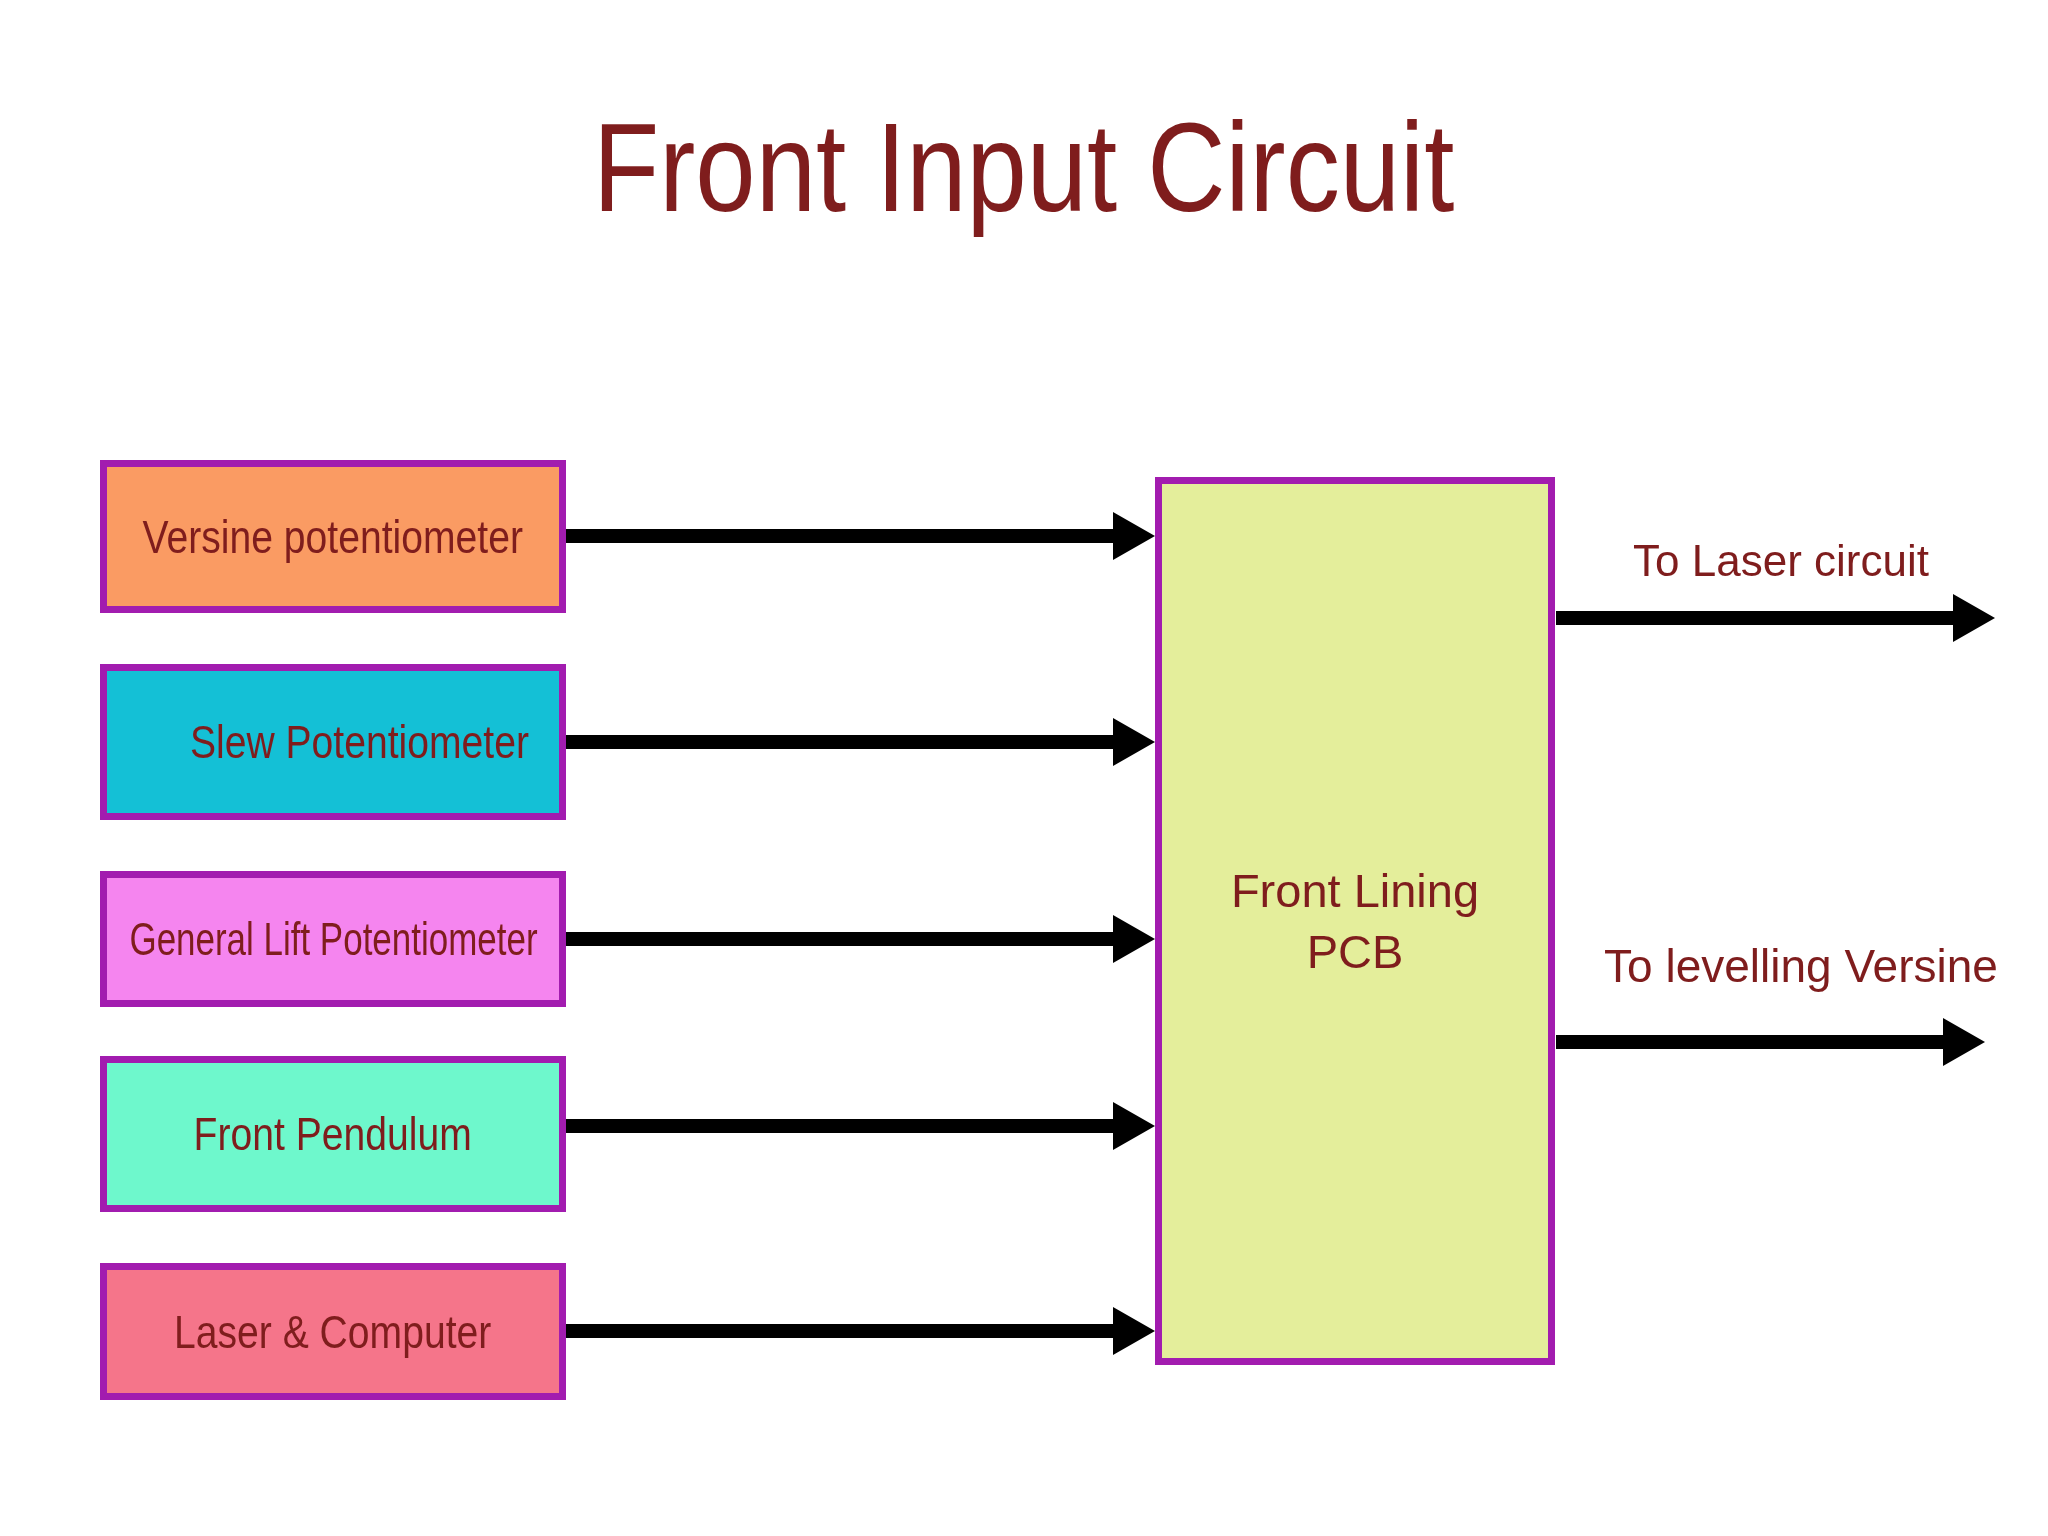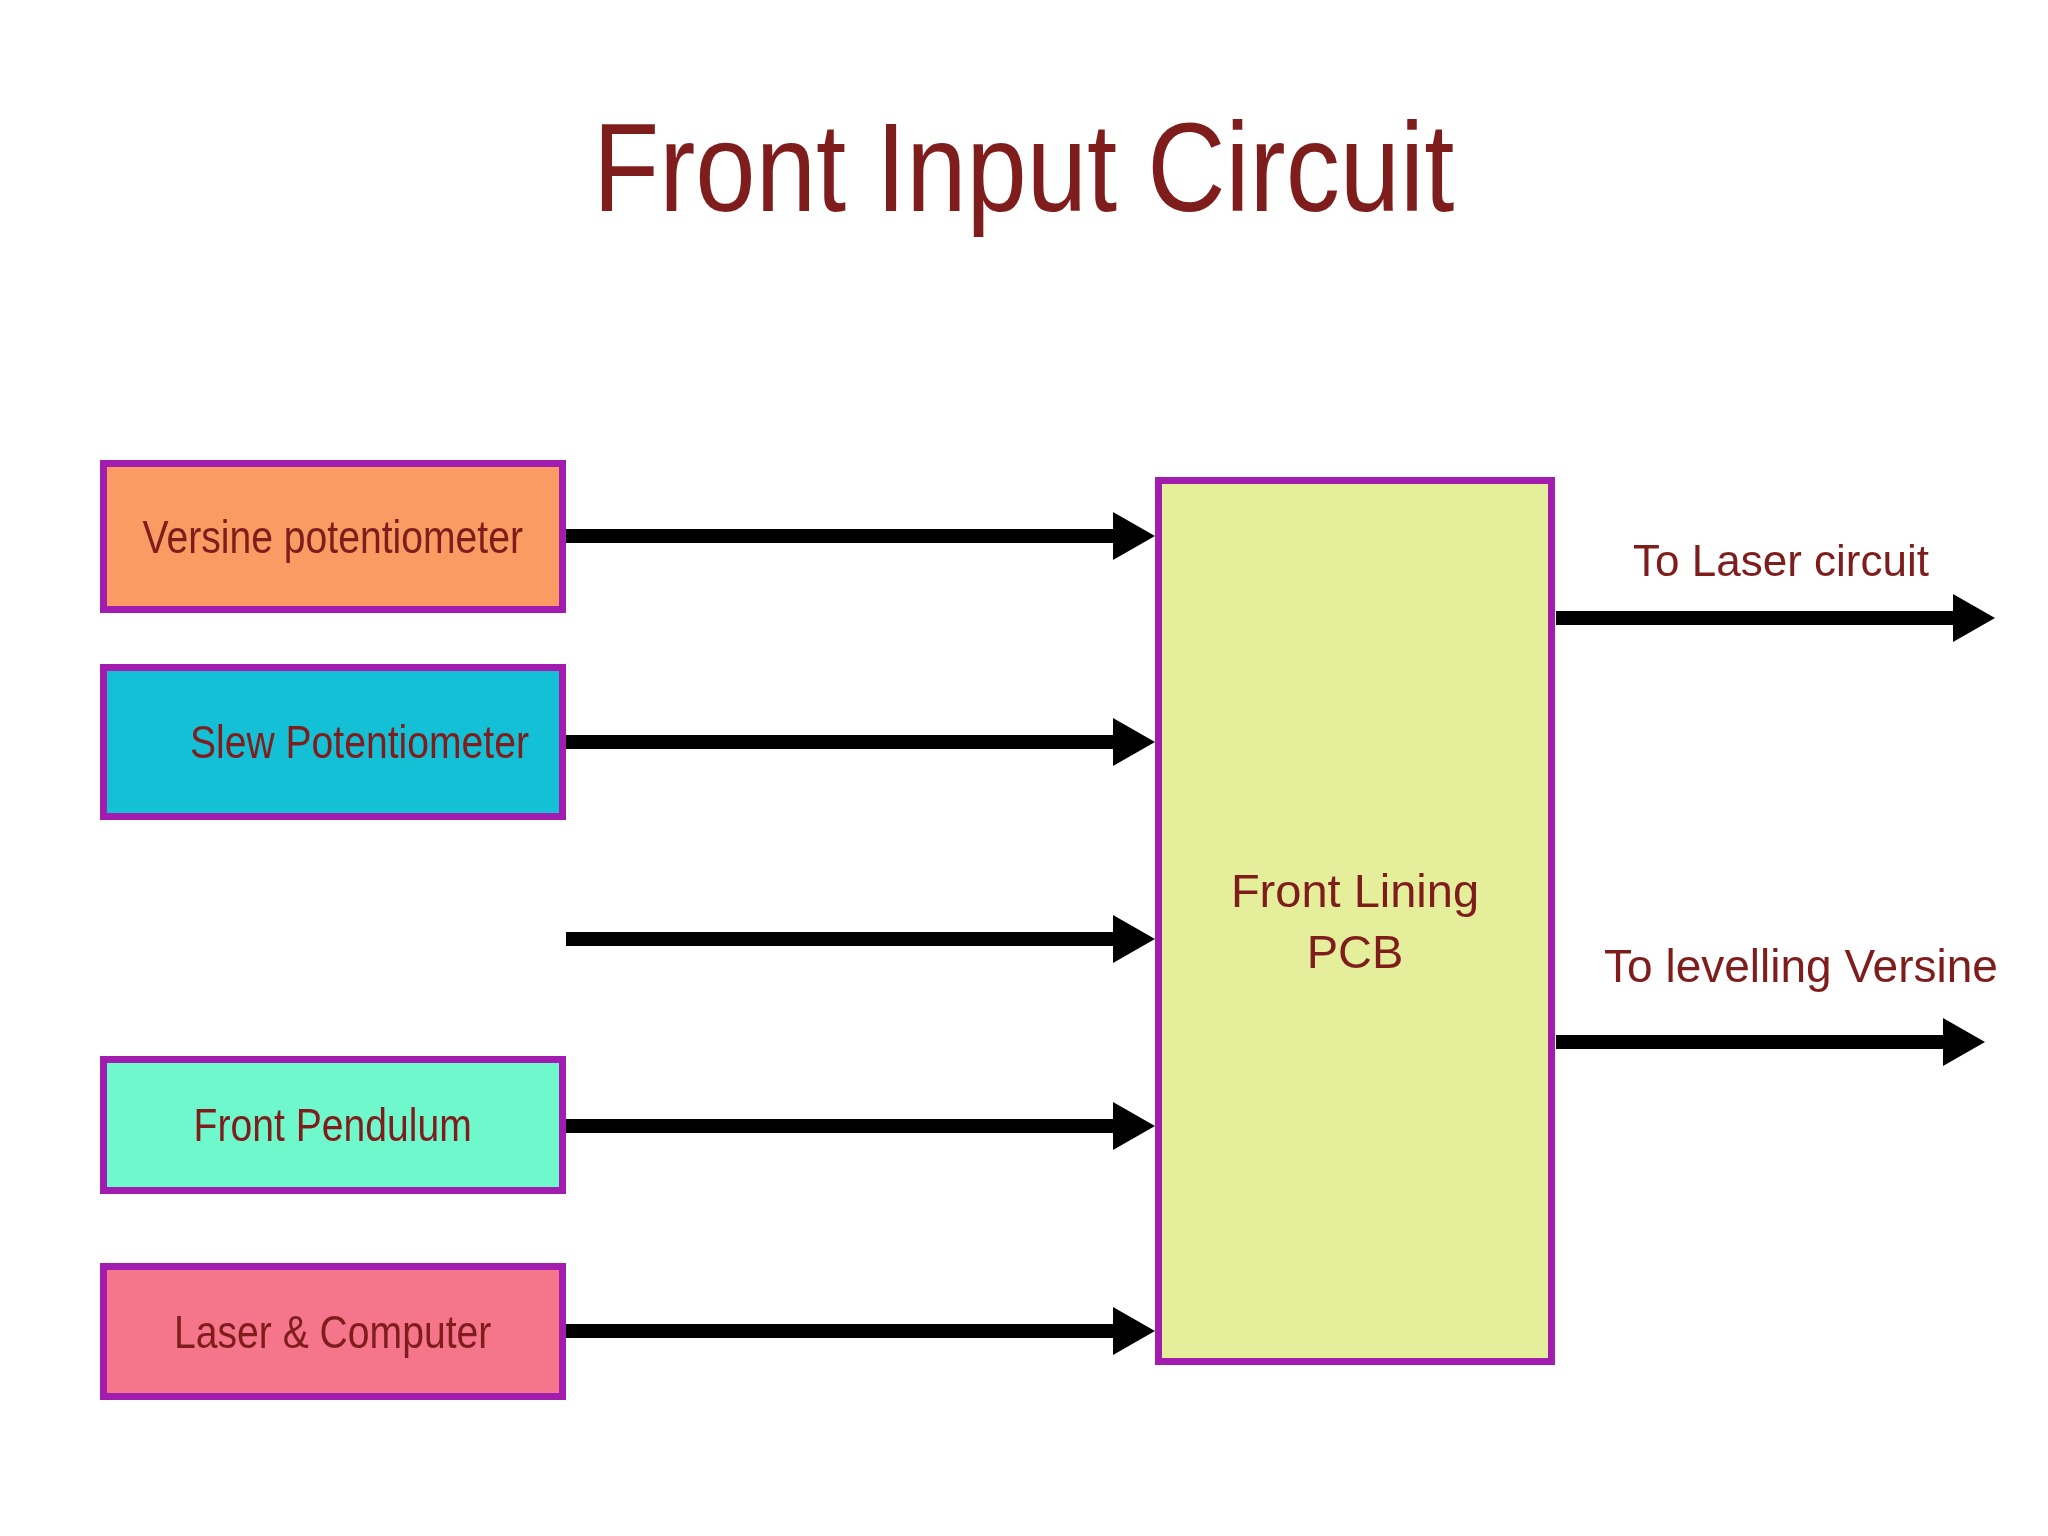--- a/index.html
+++ b/index.html
@@ -45,21 +45,21 @@
   .input-box .node-label {
     display: inline-block;
     white-space: nowrap;
     transform: scaleX(0.85);
     transform-origin: center;
   }
   .input-box.tight .node-label { transform: scaleX(0.76); }
   .b1 { top: 460px;  height: 153px; }
   .b2 { top: 664px;  height: 156px; justify-content: flex-end; }
   .b3 { top: 871px;  height: 136px; }
-  .b4 { top: 1056px; height: 138px; }
+  .b4 { top: 1056px; height: 156px; }
   .b5 { top: 1263px; height: 137px; }
   .pcb {
     left: 1155px;
     top: 477px;
     width: 400px;
     height: 888px;
     font-size: 47px;
     line-height: 1.3;
   }
   .pcb .node-label { white-space: pre-line; }
@@ -89,20 +89,23 @@
 
 <div class="stage">
 
   <div class="title"><span class="squeeze">Front Input Circuit</span></div>
 
   <div class="node input-box b1" style="background-color: rgb(250, 155, 99);">
     <span class="node-label">Versine potentiometer</span>
   </div>
   <div class="node input-box b2" style="background-color: rgb(20, 192, 214);">
     <span class="node-label">Slew Potentiometer</span>
+  </div>
+  <div class="node input-box b3 tight" style="background-color: rgb(245, 133, 239);">
+    <span class="node-label">General Lift Potentiometer</span>
   </div>
   <div class="node input-box b4" style="background-color: rgb(110, 248, 204);">
     <span class="node-label">Front Pendulum</span>
   </div>
   <div class="node input-box b5" style="background-color: rgb(245, 117, 138);">
     <span class="node-label">Laser &amp; Computer</span>
   </div>
 
   <div class="node pcb" style="background-color: rgb(228, 238, 155);">
     <span class="node-label">Front Lining

